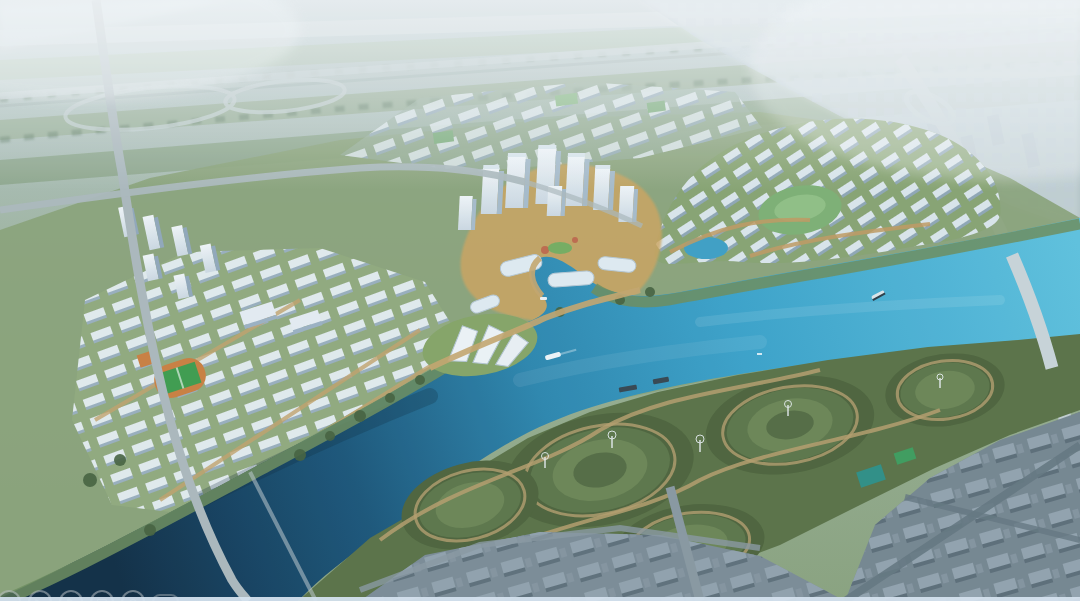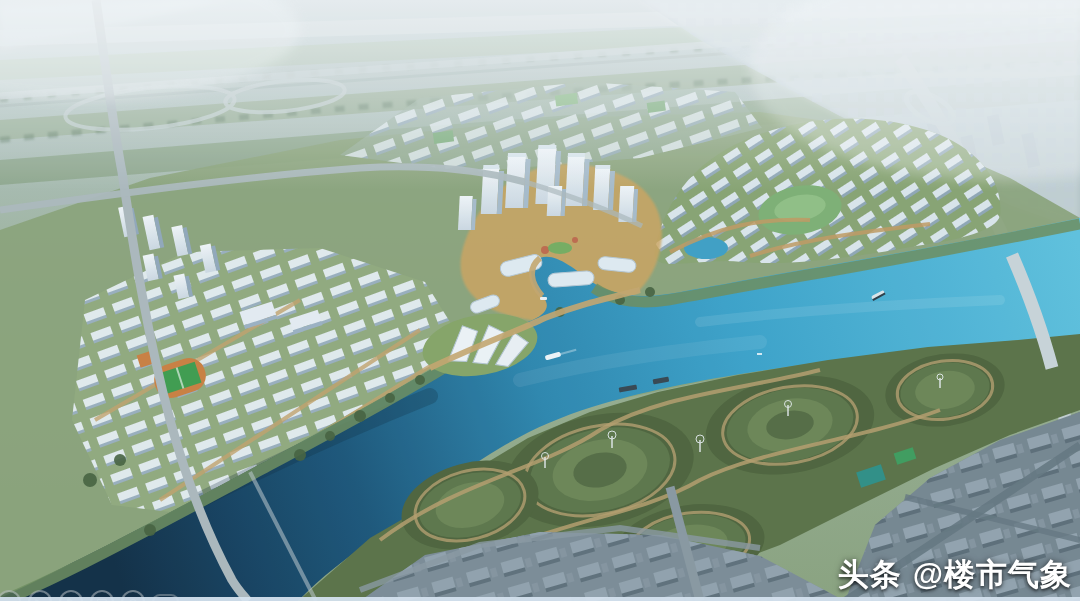--- a/index.html
+++ b/index.html
@@ -383,19 +383,16 @@
 
 <div class="overlay-toolbar">
   <div class="ticon">◅</div>
   <div class="ticon">▷</div>
   <div class="ticon">✎</div>
   <div class="ticon">▣</div>
   <div class="ticon">◎</div>
   <div class="tpill"></div>
 </div>
 
-<div class="watermark">
-  <span class="brand">头条</span><span class="handle">@楼市气象</span>
+
+<div class="bottom-strip"></div>
+
 </div>
 
-<div class="bottom-strip"></div>
-
-</div>
-
 </body></html>

